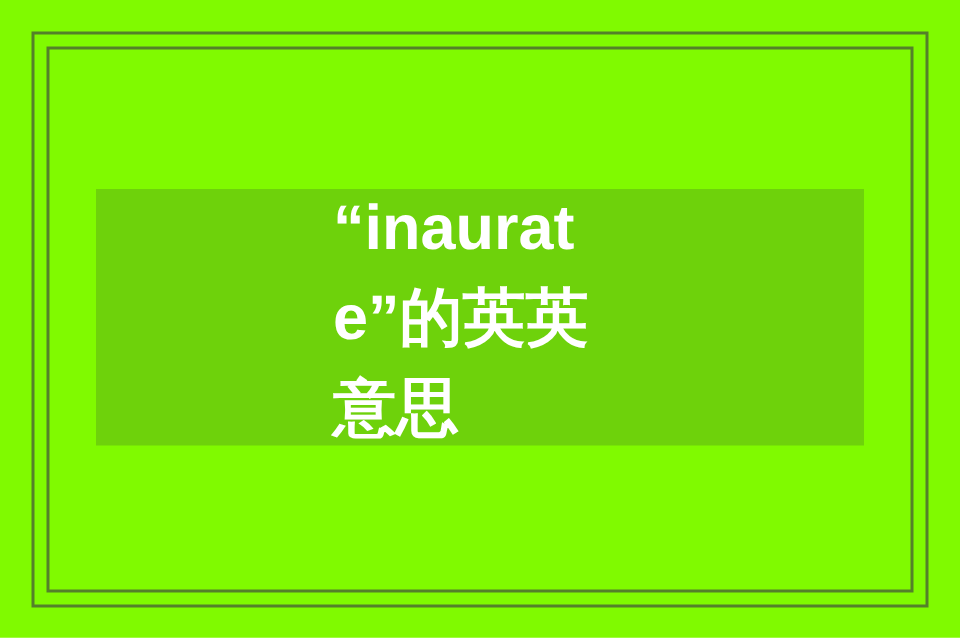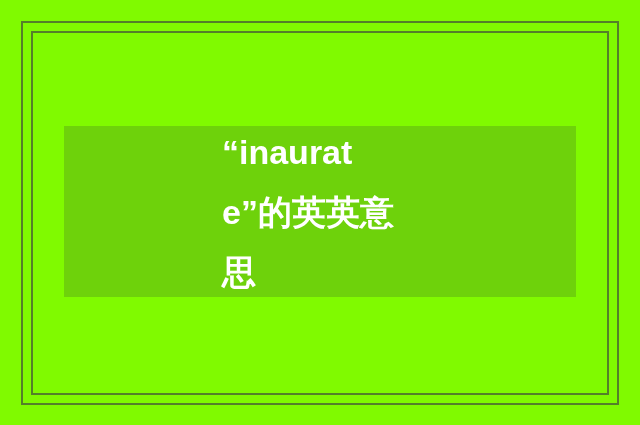--- a/index.html
+++ b/index.html
@@ -56,21 +56,21 @@
     display: flex;
     align-items: center;
     justify-content: center;
   }
 
   .title-text {
     width: 196px;
     margin: 0;
     color: #ffffff;
     font-family: "Liberation Sans", "DejaVu Sans", sans-serif;
-    font-size: 34px;
+    font-size: 42px;
     font-weight: bold;
     line-height: 60px;
     text-align: left;
     letter-spacing: 0px;
     word-break: break-all;
     white-space: normal;
     -webkit-font-smoothing: antialiased;
   }
 </style>
 </head>

